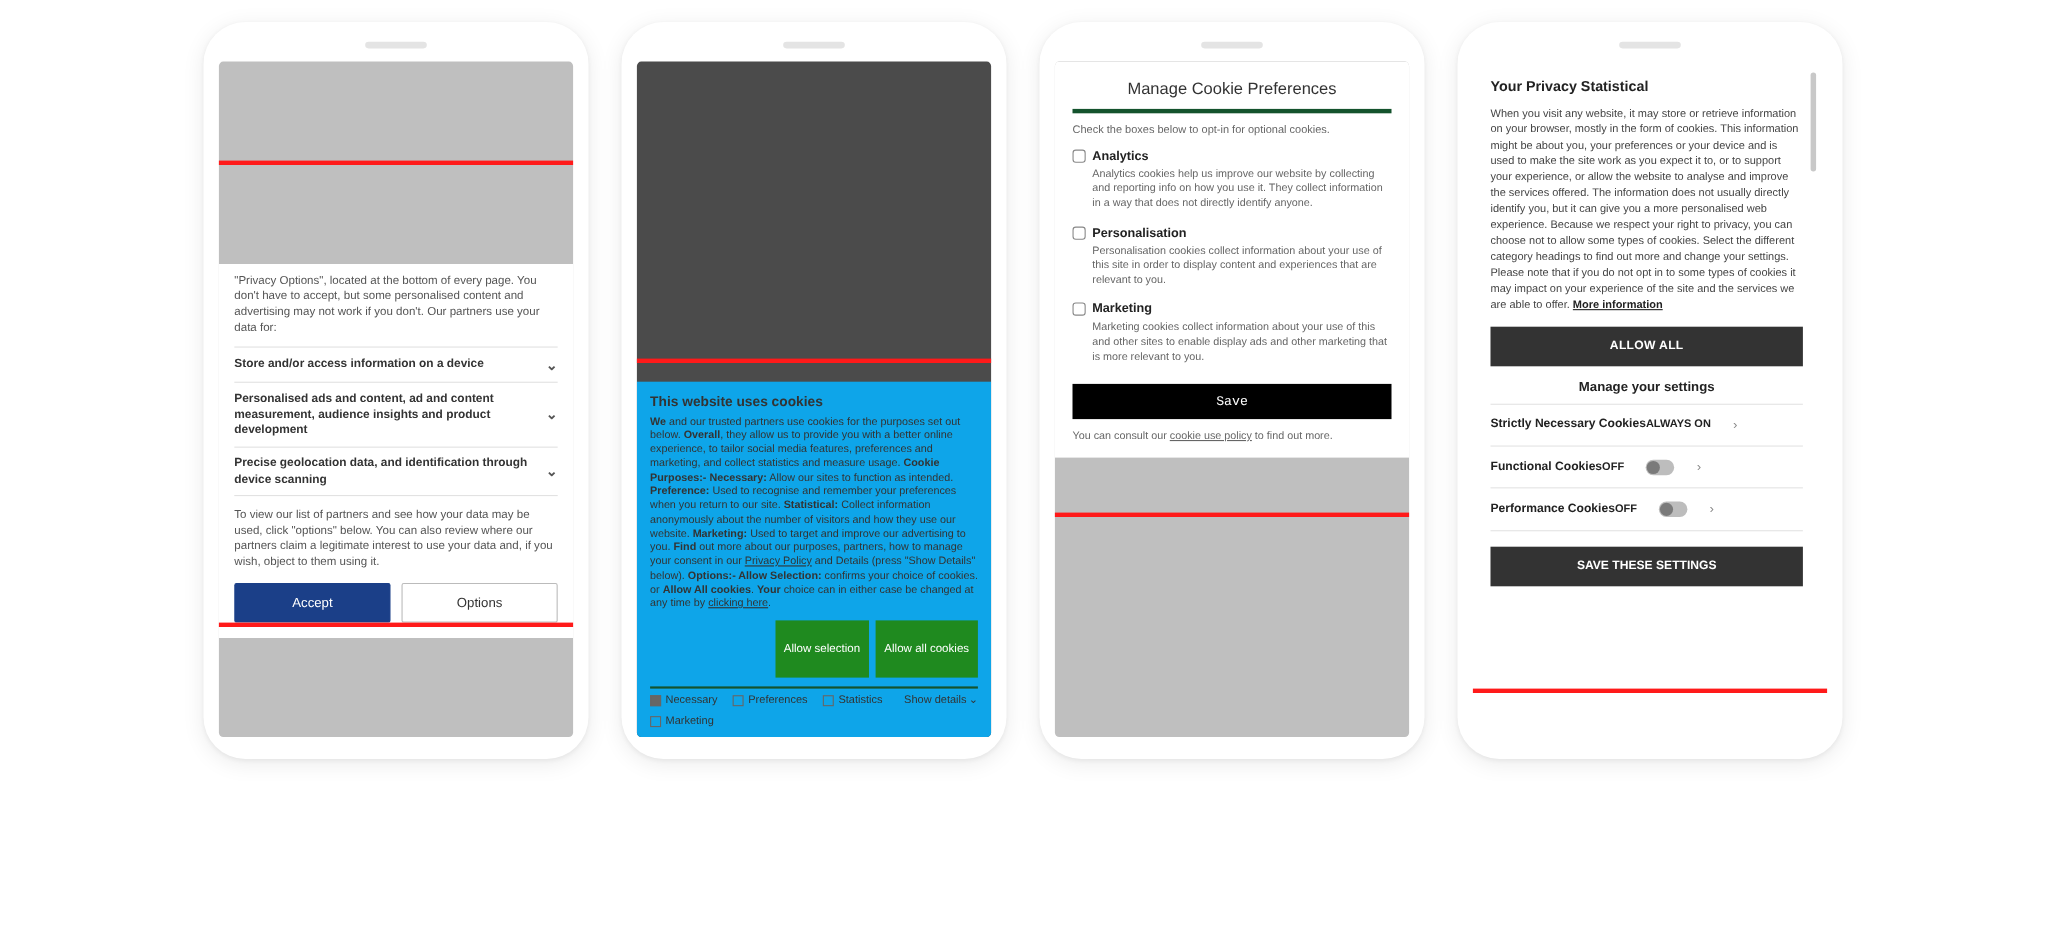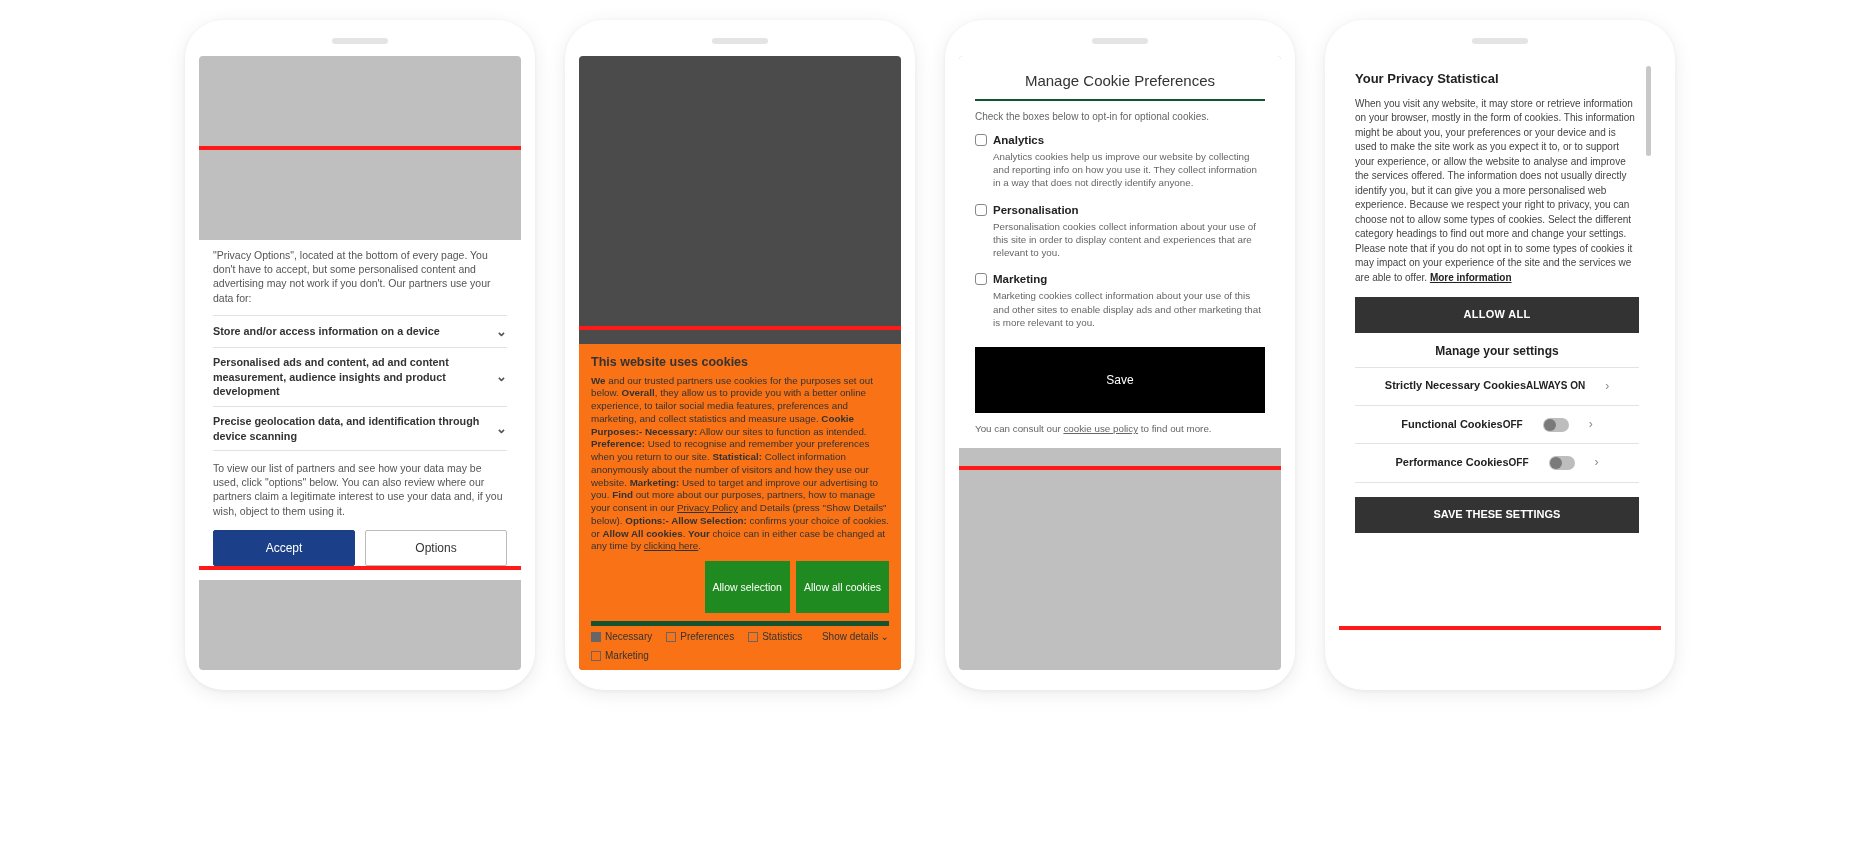--- a/index.html
+++ b/index.html
@@ -57,77 +57,77 @@
 .p1-btn {
   flex: 1; text-align: center; padding: 9px 0; font-size: 12px;
   border: 1px solid #1b3f88; border-radius: 2px;
 }
 .p1-accept { background: #1b3f88; color: #fff; }
 .p1-options { background: #fff; color: #333; border-color: #bbb; }
 
 
 .p2-box {
   position: absolute; left: 0; right: 0; bottom: 0;
-  background: #f97316; padding: 10px 12px 8px 12px;
+  background: #0ea5e9; padding: 10px 12px 8px 12px;
   font-size: 9.8px; color: #333; line-height: 1.3;
 }
 .p2-title { font-weight: 700; font-size: 12.5px; margin-bottom: 4px; }
 .p2-body b { font-weight: 700; }
 .p2-body u, .p2-link { text-decoration: underline; color: #333; }
 .p2-btns { display: flex; justify-content: flex-end; gap: 6px; margin: 8px 0; }
 .p2-btn {
   background: #1f8a1f; color: #fff; font-size: 10.5px;
   padding: 20px 8px; border: none;
 }
 .p2-checks {
   display: flex; flex-wrap: wrap; 
   gap: 6px 14px; font-size: 10px; padding-top: 4px;
-  border-top: 5px solid #14532d; position: relative;
+  border-top: 2px solid #14532d; position: relative;
 }
 .p2-check { display: flex; align-items: center; gap: 4px; }
 .p2-sq { width: 10px; height: 10px; border: 1px solid #666; display: inline-block; }
 .p2-sq.on { background: #666; }
 .p2-show { position: absolute; right: 0; top: 4px; font-size: 10px; display:flex; align-items:center; gap:2px; }
 
 
 .p3-box {
   position: absolute; left: 0; right: 0; top: 0;
   background: #fff; padding: 16px 16px 14px 16px;
   font-size: 10.5px; color: #666;
 }
-.p3-title { text-align: center; font-size: 15px; color: #333; padding-bottom: 10px; border-bottom: 2px solid #14532d; margin-bottom: 10px; }
+.p3-title { text-align: center; font-size: 15px; color: #333; padding-bottom: 10px; border-bottom: 4px solid #14532d; margin-bottom: 10px; }
 .p3-intro { margin-bottom: 12px; font-size: 10px; }
 .p3-item { margin-bottom: 14px; }
 .p3-hd { display: flex; align-items: center; gap: 6px; font-weight: 600; color: #222; font-size: 11.5px; margin-bottom: 4px;}
 .p3-cb { width: 12px; height: 12px; border: 1.5px solid #888; border-radius: 3px; }
 .p3-desc { padding-left: 18px; font-size: 9.8px; line-height: 1.35; }
 .p3-save {
   width: 100%; background: #000; color: #fff; border: none;
-  padding: 26px 0; font-size: 12px; margin: 4px 0 10px 0;
+  padding: 9px 0; font-size: 12px; margin: 4px 0 10px 0; font-family: Liberation Mono, monospace;
 }
 .p3-foot { font-size: 9.8px; }
 .p3-foot u { text-decoration: underline; }
 
 
 .p4-box {
   position: absolute; left: 0; right: 8px; top: 0; bottom: 0;
   background: #fff; padding: 14px 14px 14px 16px;
   font-size: 10px; color: #444; line-height: 1.45; overflow: hidden;
 }
 .p4-scroll { position: absolute; right: 2px; top: 10px; width: 5px; height: 90px; background: #c8c8c8; border-radius: 3px; }
 .p4-title { font-weight: 700; font-size: 13px; color: #222; margin-bottom: 8px; }
 .p4-more { font-weight: 700; text-decoration: underline; color: #222; }
 .p4-allow {
   display: block; width: 100%; background: #333; color: #fff;
   text-align: center; padding: 10px 0; font-weight: 600;
   letter-spacing: .3px; font-size: 11px; margin: 12px 0 10px 0;
 }
 .p4-sub { font-weight: 700; font-size: 12px; color: #222; margin-bottom: 6px; text-align: center; }
 .p4-row {
-  display: flex; align-items: center; justify-content: center;
+  display: flex; align-items: center; justify-content: flex-start;
   border-top: 1px solid #e3e3e3; padding: 10px 0;
 }
 .p4-row:last-of-type { border-bottom: 1px solid #e3e3e3; }
 .p4-name { font-weight: 700; color: #222; font-size: 11px; }
 .p4-right { display: flex; align-items: center; gap: 20px; }
 .p4-state { font-weight: 700; font-size: 10px; color: #222; }
 .toggle {
   width: 26px; height: 14px; background: #bdbdbd; border-radius: 20px; position: relative;
 }
 .toggle::after {

